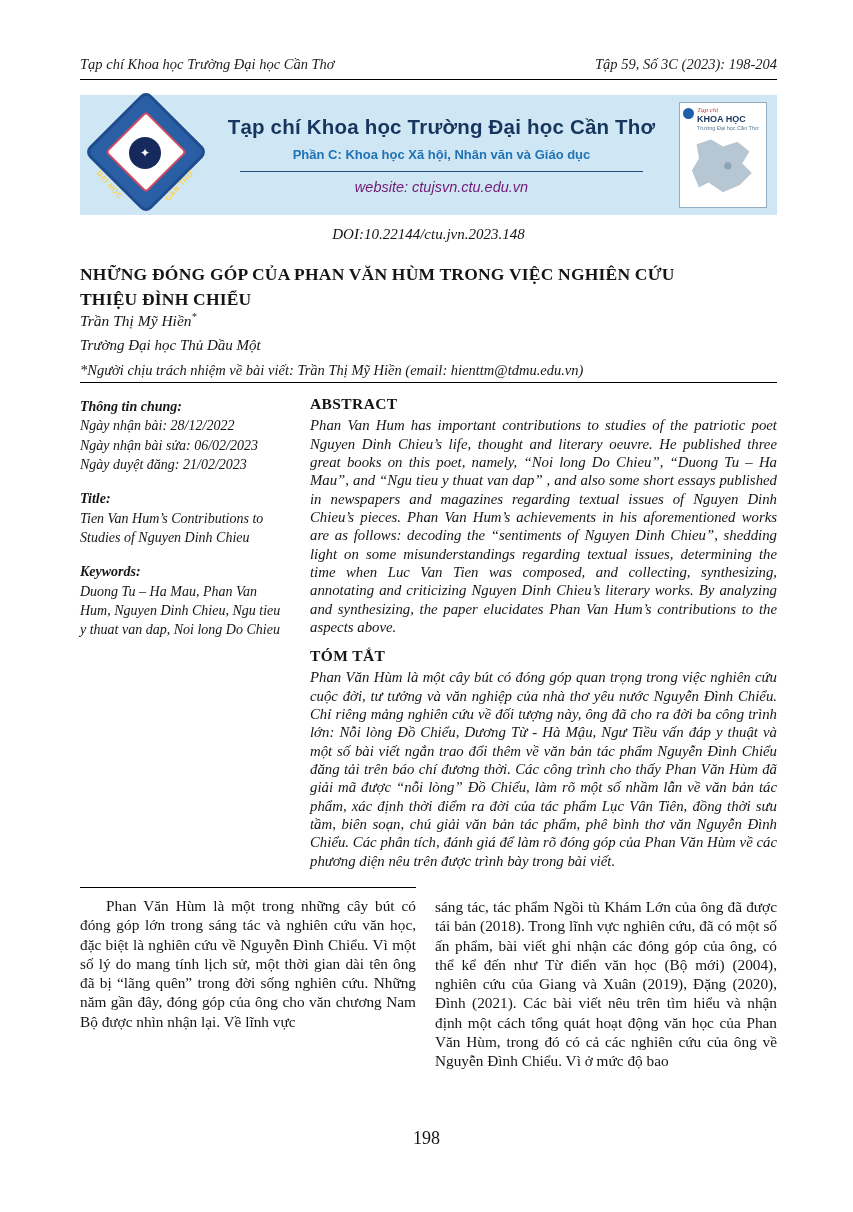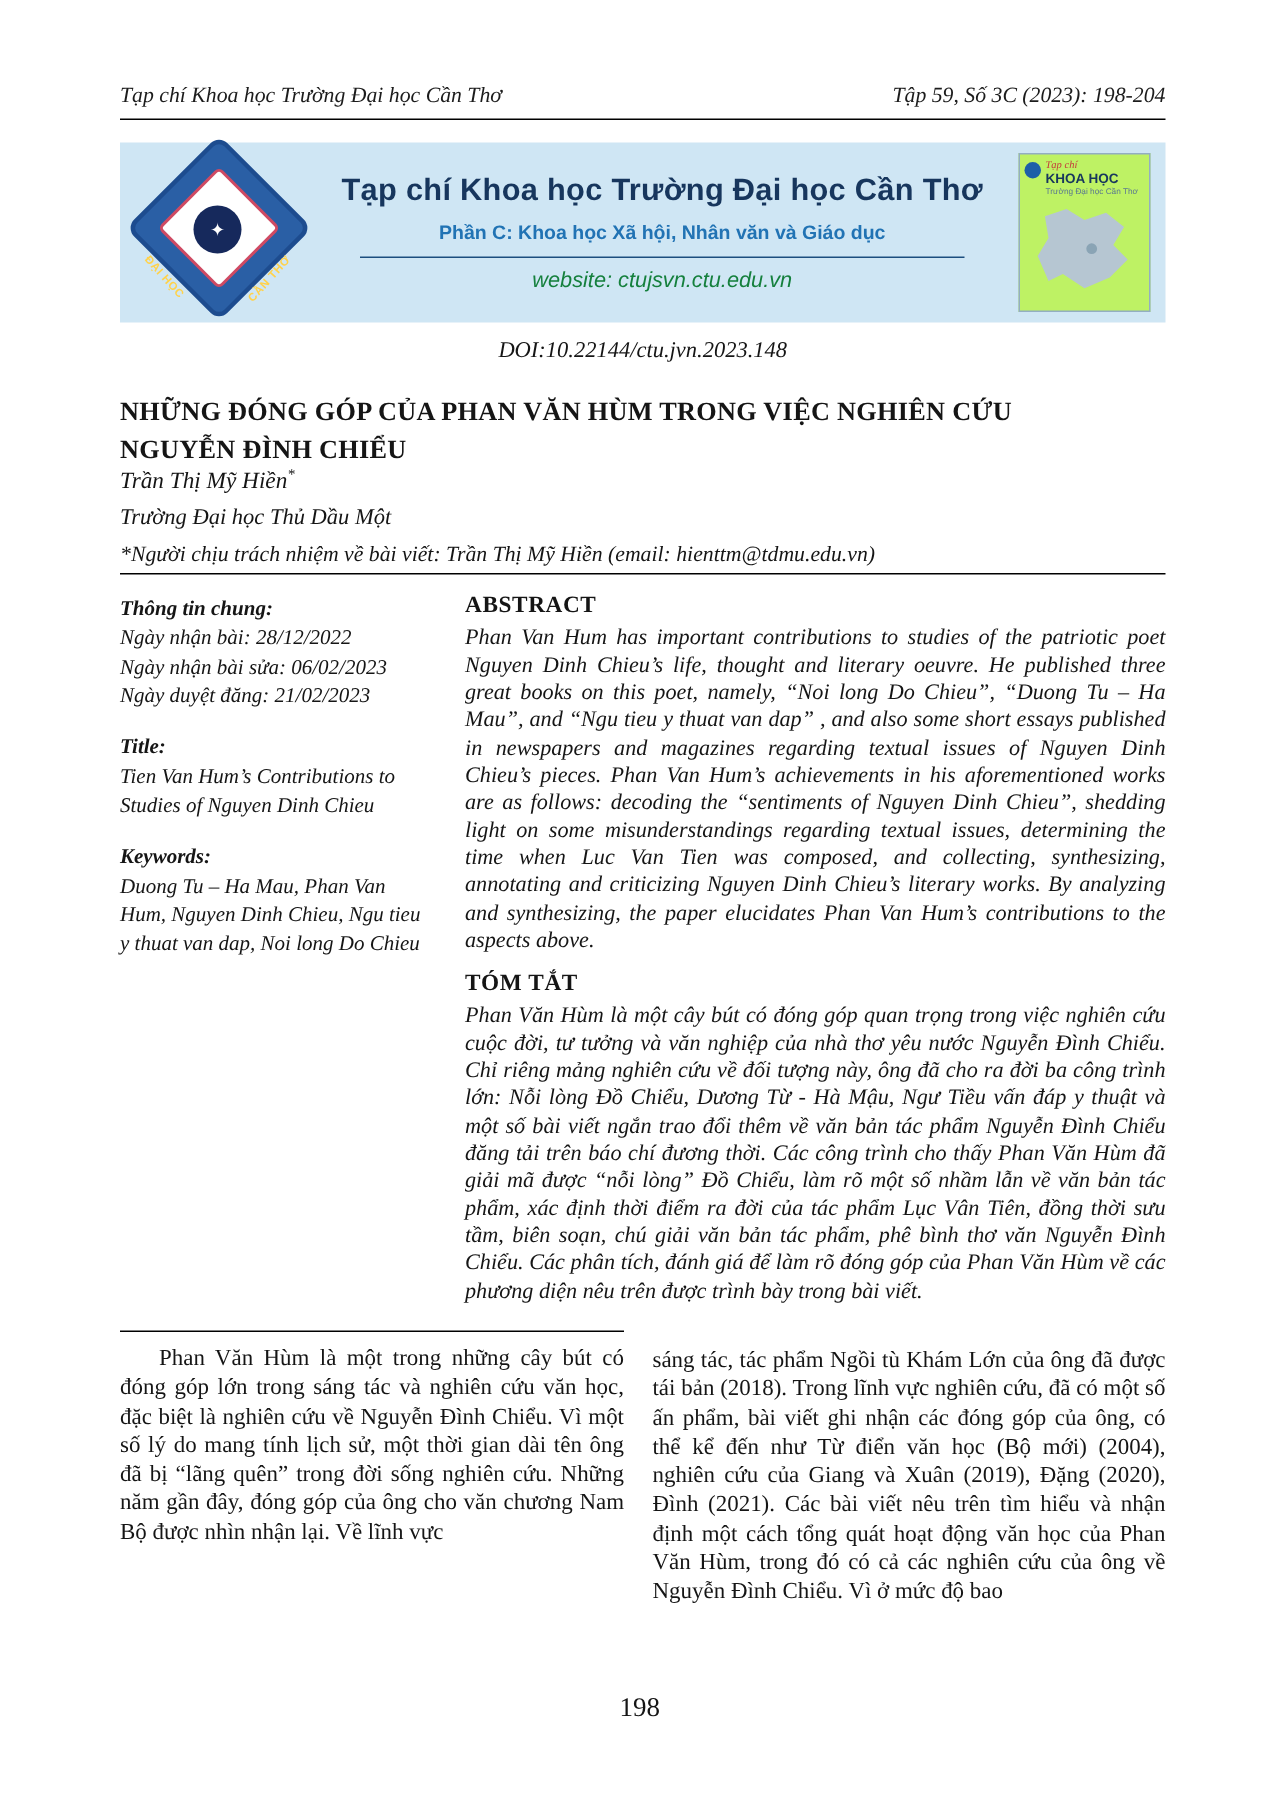--- a/index.html
+++ b/index.html
@@ -18,23 +18,23 @@
   .d-mid { position:absolute; left:31px; top:23px; width:58px; height:58px; transform:rotate(45deg); background:#ffffff; border:2px solid #cf4a63; border-radius:4px; }
   .d-core { position:absolute; left:50%; top:48%; width:32px; height:32px; margin:-16px 0 0 -16px; border-radius:50%; background:#16295c; color:#fff; display:flex; align-items:center; justify-content:center; font-size:12px; font-family:"Liberation Sans", sans-serif; }
   .logo-txt { position:absolute; color:#ffd24a; font:bold 7.5px "Liberation Sans", sans-serif; letter-spacing:.5px; white-space:nowrap; }
   .lt-left { left:12px; bottom:34px; transform:rotate(48deg); transform-origin:left center; }
   .lt-right { right:12px; bottom:34px; transform:rotate(-48deg); transform-origin:right center; }
 
   .banner-center { flex:1; text-align:center; padding:0 8px; font-family:"Liberation Sans", sans-serif; }
   .b-title { color:#17365d; font-weight:bold; font-size:20.5px; letter-spacing:.2px; }
   .b-section { color:#2173b4; font-weight:bold; font-size:13px; margin-top:8px; }
   .b-divider { border-top:1.6px solid #1c4e7e; width:88%; margin:9px auto 7px auto; }
-  .b-web { color:#15803d; font-style:italic; font-size:14.5px; }
+  .b-web { color:#701a75; font-style:italic; font-size:14.5px; }
 
-  .cover { flex:0 0 88px; width:88px; height:106px; background:#bef264; border:1px solid #93aec2; padding:4px 3px; display:flex; flex-direction:column; }
+  .cover { flex:0 0 88px; width:88px; height:106px; background:#ffffff; border:1px solid #93aec2; padding:4px 3px; display:flex; flex-direction:column; }
   .cover-head { display:flex; gap:3px; align-items:flex-start; }
   .cover-dot { width:11px; height:11px; border-radius:50%; background:#1d5 fa8; background:#1d5fa8; flex:0 0 11px; margin-top:1px; }
   .cover-t1 { color:#c43a3a; font:italic 7px "Liberation Serif", serif; line-height:1.1; }
   .cover-t2 { color:#17365d; font:bold 9px "Liberation Sans", sans-serif; line-height:1.1; }
   .cover-t3 { color:#5a7891; font:5.5px "Liberation Sans", sans-serif; line-height:1.2; }
   .cover-map { flex:1; display:flex; align-items:center; justify-content:center; }
 
   
   .doi { margin-top:11px; text-align:center; font-style:italic; font-size:15px; }
   .a-title { margin-top:19px; font-weight:bold; font-size:17.5px; line-height:1.4; max-width:648px; letter-spacing:.2px; }
@@ -108,21 +108,21 @@
         <svg width="72" height="62" viewBox="0 0 60 50">
           <path d="M8 6 L20 2 L30 8 L42 4 L52 12 L46 22 L54 30 L44 40 L30 46 L18 38 L10 42 L4 28 L10 18 Z" fill="#b6c6d2"></path>
           <circle cx="34" cy="24" r="3" fill="#8aa4b5"></circle>
         </svg>
       </div>
     </div>
   </div>
 
   <div class="doi">DOI:10.22144/ctu.jvn.2023.148</div>
 
-  <div class="a-title">NHỮNG ĐÓNG GÓP CỦA PHAN VĂN HÙM TRONG VIỆC NGHIÊN CỨU NGUYỄN ĐÌNH CHIỂU</div>
+  <div class="a-title">NHỮNG ĐÓNG GÓP CỦA PHAN VĂN HÙM TRONG VIỆC NGHIÊN CỨU THIỆU ĐÌNH CHIỂU</div>
 
   <div class="a-author"><span>Trần Thị Mỹ Hiền</span><sup>*</sup></div>
 
   <div class="a-affil">Trường Đại học Thủ Dầu Một</div>
 
   <div class="a-corr">*Người chịu trách nhiệm về bài viết: Trần Thị Mỹ Hiền (email: hienttm@tdmu.edu.vn)</div>
 
   <div class="abs-wrap">
     <div class="sidebar">
       <div class="sb-group">

